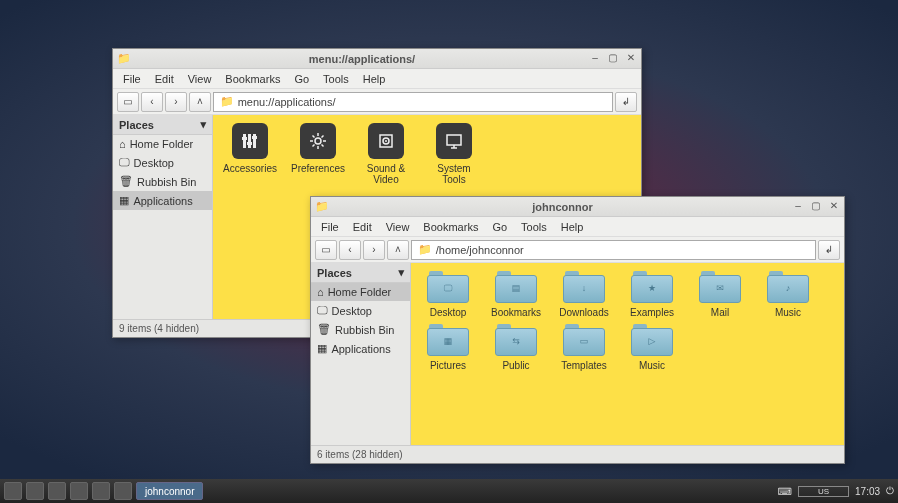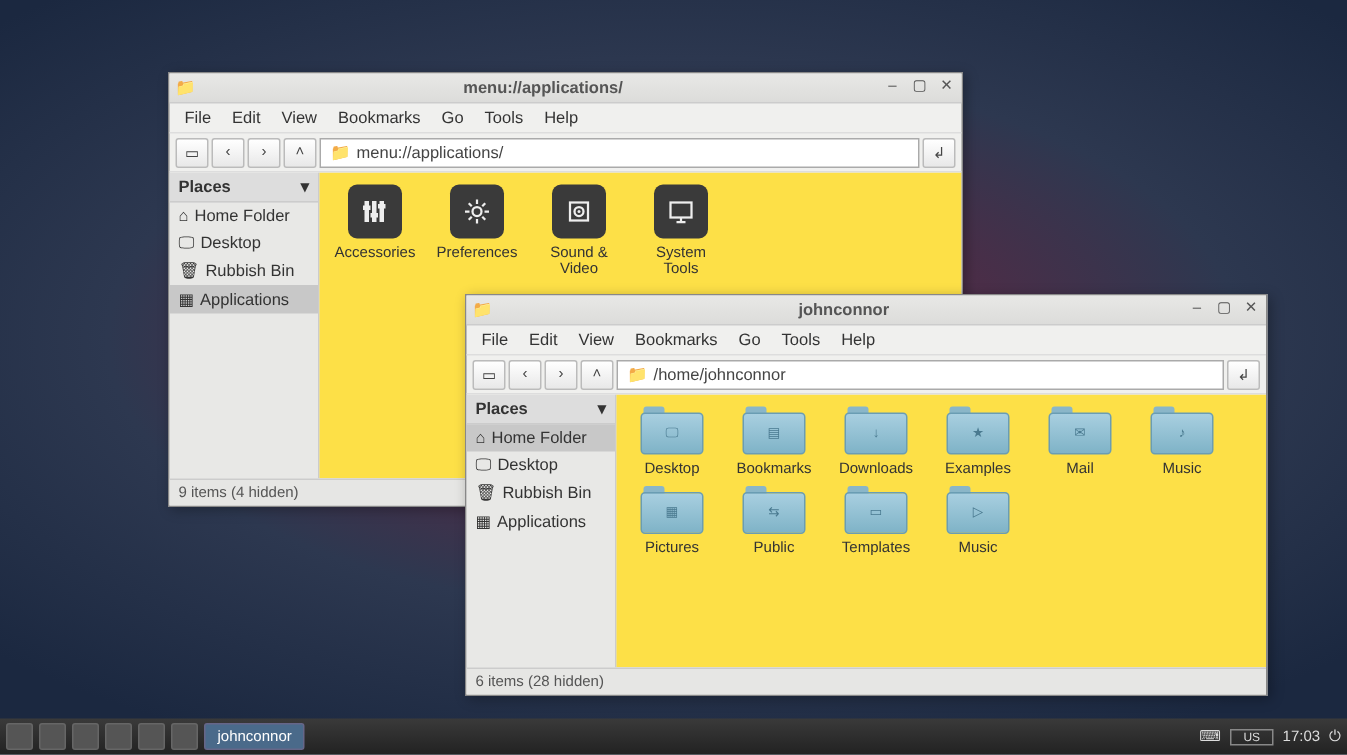--- a/index.html
+++ b/index.html
@@ -268,17 +268,17 @@
   <div class="tlaunch"></div>
   <div class="tlaunch"></div>
   <div class="tlaunch"></div>
   <div class="tlaunch"></div>
   <div class="tlaunch"></div>
   <div class="taskbtn">
       <span>johnconnor</span>
     </div>
   <div class="tray">
     <span>⌨</span>
-    <span style="border:1px solid #888;padding:0 8px;font-size:8px">US</span>
+    <span style="border:1px solid #888;padding:0 19px;font-size:8px">US</span>
     <span>17:03</span>
     <span>⏻</span>
   </div>
 </div>
 
 </body></html>

